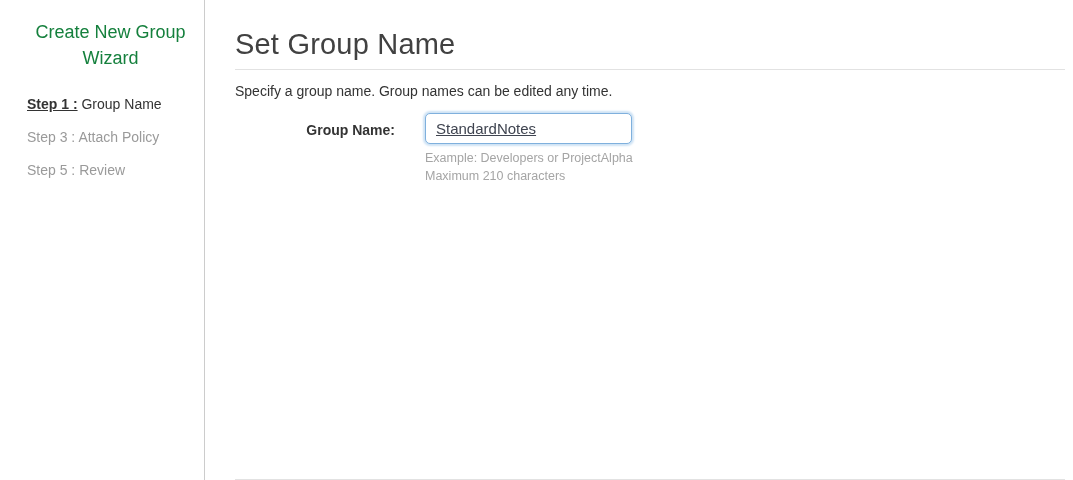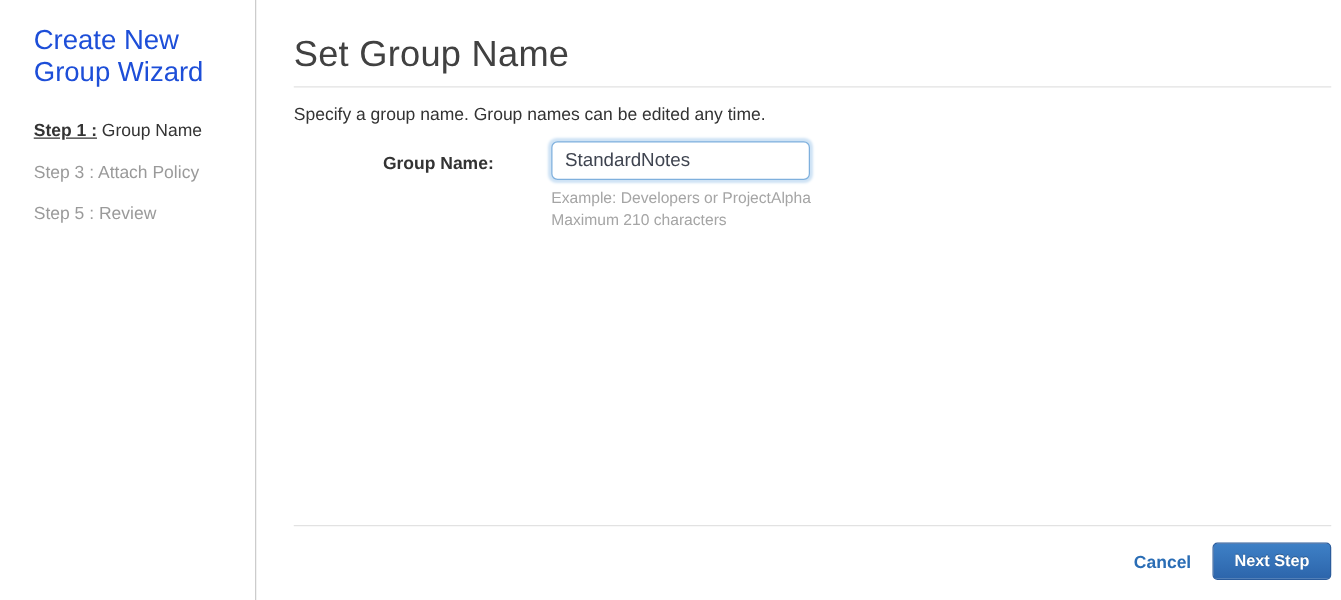--- a/index.html
+++ b/index.html
@@ -11,23 +11,24 @@
   }
   .app { display: flex; width: 1073px; height: 480px; }
 
   
   .sidebar {
     width: 205px; min-width: 205px; height: 100%;
     border-right: 1px solid #cccccc;
     padding: 19px 10px 0 27px;
   }
   .wizard-title {
-    font-size: 22px; line-height: 26px;
-    color: #1d4ed8; font-weight: 400;
+    font-size: 18px; line-height: 26px;
+    color: #15803d; font-weight: 400;
     margin-bottom: 26px;
+    text-align: center;
   }
   .step { font-size: 14px; color: #9a9a9a; margin-bottom: 19px; line-height: 14px; }
   .step .prefix { font-weight: 400; }
   .step.active { color: #333333; }
   .step.active .prefix { font-weight: 700; color: #333333; text-decoration: underline; }
 
   
   .main {
     flex: 1;
     display: flex; flex-direction: column;
@@ -42,39 +43,39 @@
     border-bottom: 1px solid #e2e2e2;
     margin-top: 7px;
   }
   .description {
     font-size: 14px; color: #333333;
     margin-top: 12px; line-height: 18px;
   }
   .form-row {
     display: flex;
     margin-top: 13px;
-    gap: 16px;
   }
   .field-label {
     width: 160px; min-width: 160px;
     text-align: right;
     font-size: 14px; font-weight: 700; color: #333333;
     padding-top: 9px;
     margin-right: 30px;
   }
   .input-col { display: flex; flex-direction: column; }
   .group-name-input {
     width: 207px; height: 31px;
     border: 1px solid #7fb0dd;
     border-radius: 5px;
     box-shadow: 0 0 2px 2px #cfe3f5;
     outline: none;
     padding: 0 10px;
     font-size: 15px; color: #3f4450;
     font-family: "Liberation Sans", "DejaVu Sans", sans-serif;
+    text-decoration: underline;
   }
   .hint {
     font-size: 12.5px; color: #a5a5a5;
     line-height: 18px;
   }
   .hint.first { margin-top: 5px; }
 
   .flex-spacer { flex: 1; }
 
   .footer-divider { border-bottom: 1px solid #e2e2e2; }
@@ -131,19 +132,15 @@
       <div class="input-col">
         <input class="group-name-input" type="text" value="StandardNotes" style="">
         <div class="hint first">Example: Developers or ProjectAlpha</div>
         <div class="hint">Maximum 210 characters</div>
       </div>
     </div>
 
     <div class="flex-spacer"></div>
 
     <div class="footer-divider"></div>
-    <div class="footer">
-      <a class="cancel-link">Cancel</a>
-      <button class="next-step-button">Next Step</button>
-    </div>
   </div>
 
 </div>
 
 </body></html>

